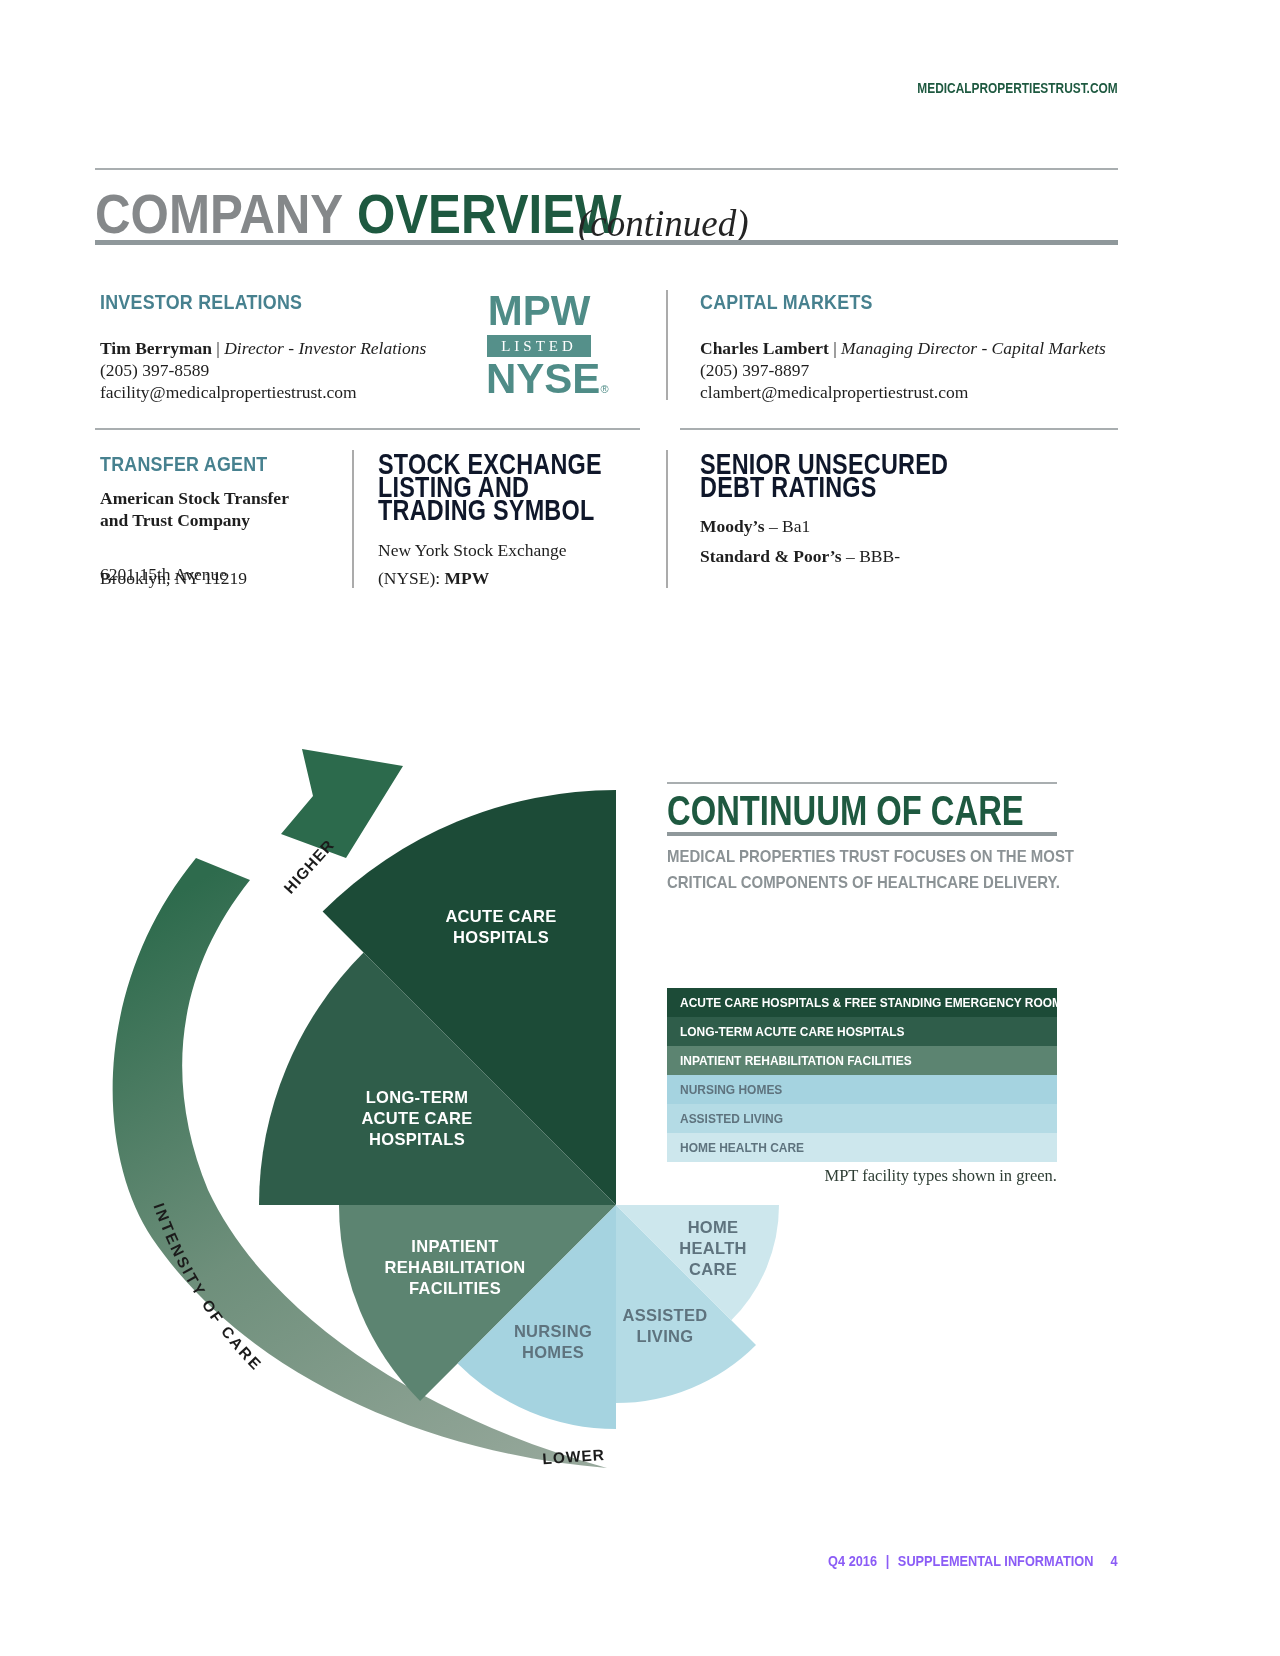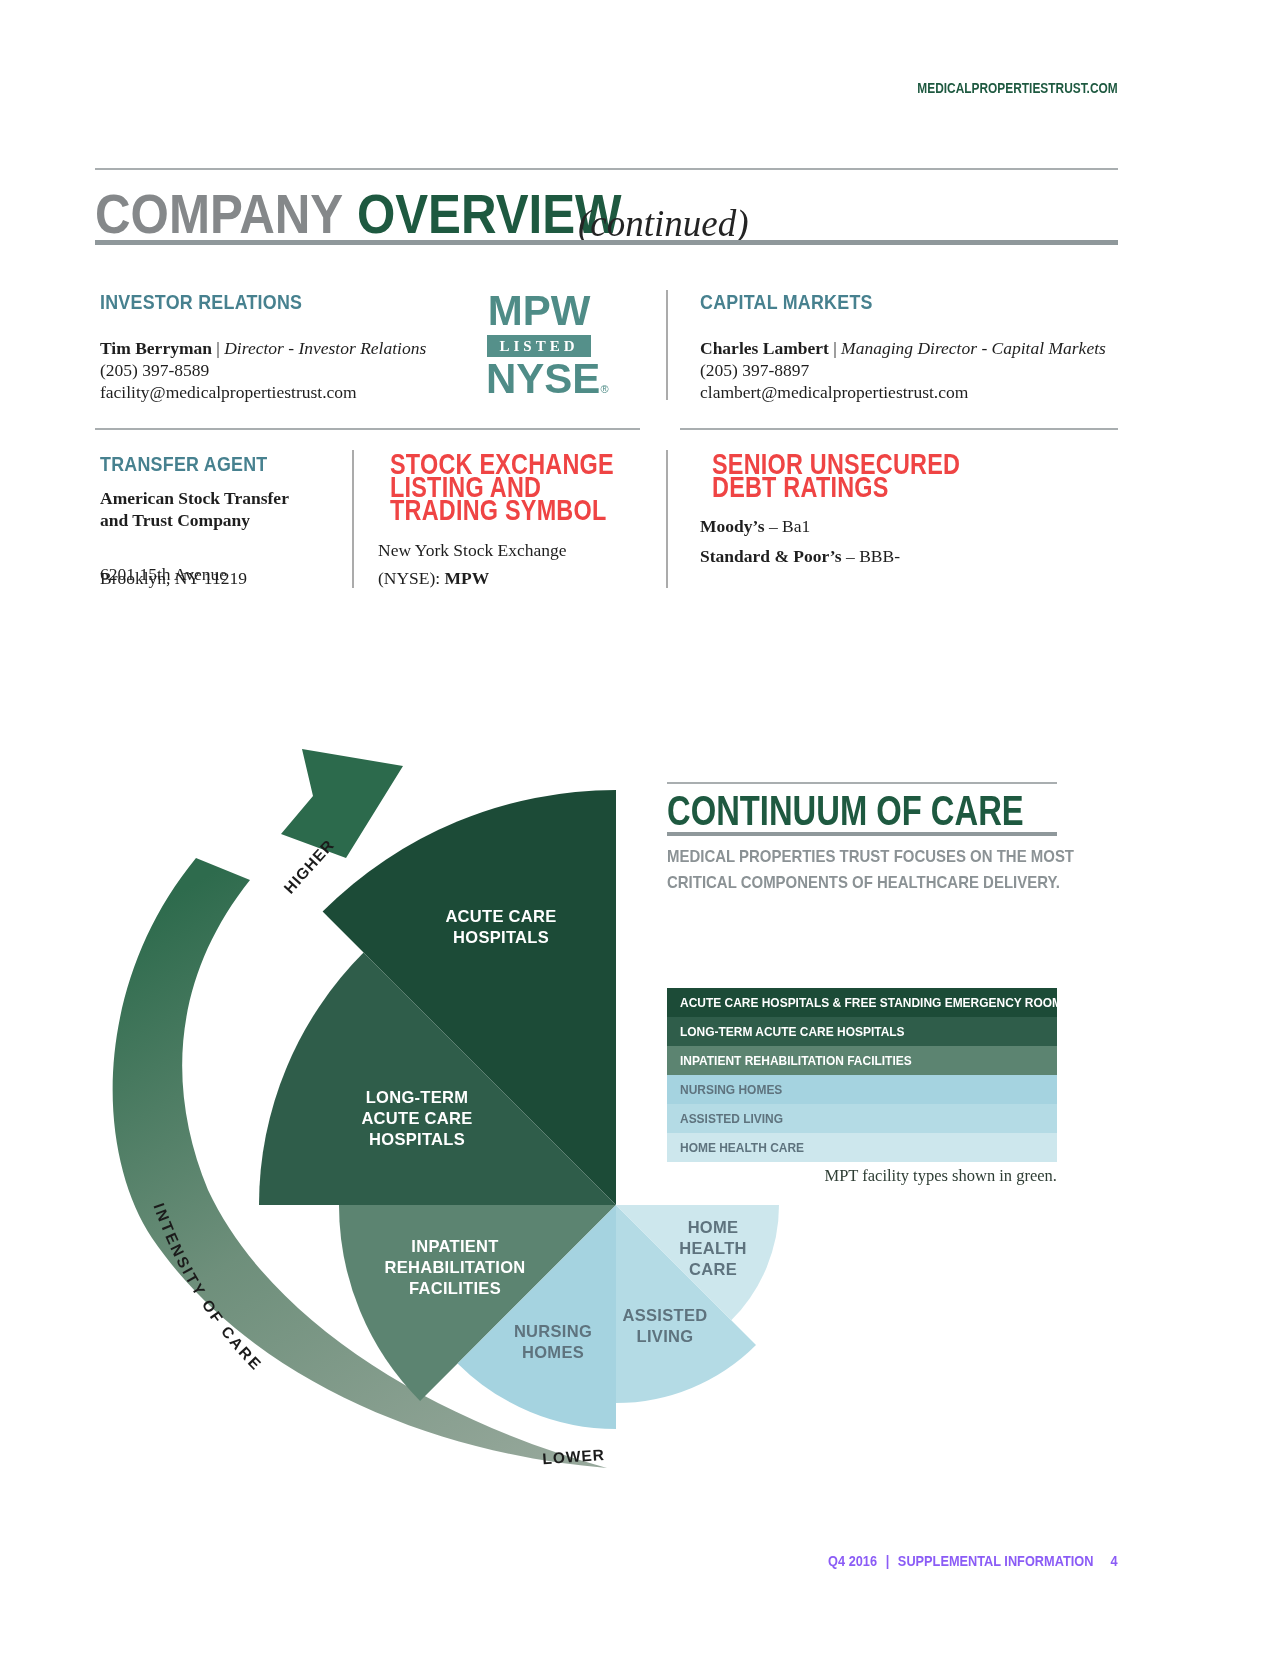--- a/index.html
+++ b/index.html
@@ -6,32 +6,32 @@
   body{width:1280px;height:1656px;background:#ffffff;position:relative;overflow:hidden;
        font-family:"Liberation Sans",sans-serif;}
   .abs{position:absolute;}
   .cond{display:inline-block;transform:scaleX(.84);transform-origin:0 50%;white-space:nowrap;}
   .oR{transform-origin:100% 50%;}
   .sx78{transform:scaleX(.78);} .sx85{transform:scaleX(.85);} .sx88{transform:scaleX(.88);} .sx92{transform:scaleX(.92);}
   .rule{position:absolute;background:#A9AEB0;height:2px;}
   .rule-thick{position:absolute;background:#8F989B;height:5px;}
   .vline{position:absolute;width:2px;background:#ABABAB;}
   .sec-h{font-weight:bold;font-size:21px;color:#47818F;letter-spacing:.3px;}
-  .sec-h-sm{font-weight:bold;font-size:30px;line-height:23px;color:#ef4444;letter-spacing:.3px;margin-left:12px;}
+  .sec-h-sm{font-weight:bold;font-size:30px;line-height:23px;color:#0f172a;letter-spacing:.3px;}
   .serif{font-family:"Liberation Serif",serif;font-size:17.5px;color:#1E1E1E;}
   .serif b{font-weight:bold;}
   .serif i{font-style:italic;}
   .title-gray{color:#85888A;} .title-green{color:#1E5940;}
   .desc{font-weight:bold;font-size:17px;line-height:26px;color:#8B9295;}
   #legend{left:667px;top:988px;width:390px;}
   .leg-row{height:29px;line-height:29px;padding-left:13px;font-weight:bold;font-size:13px;overflow:hidden;}
   .logo-col{left:486px;top:292px;width:106px;text-align:center;color:#4F8C87;}
   .logo-big{display:block;font-weight:bold;font-size:42px;line-height:38px;letter-spacing:0px;}
   .listed-box{display:block;margin:5px 1px 3px 1px;height:22px;line-height:22px;background:#55908A;
-              color:#fff;font-family:"Liberation Serif",serif;font-size:15px;letter-spacing:4px;font-weight:bold;}
+              color:#fff;font-family:"Liberation Serif",serif;font-size:15px;letter-spacing:4px;}
   .footer{font-weight:bold;font-size:15px;color:#8b5cf6;}
 </style>
 </head>
 <body>
 
 <div class="abs" style="right:162px;top:80px;font-weight:bold;font-size:14px;color:#1E5940;">
   <span class="cond oR sx85">MEDICALPROPERTIESTRUST.COM</span>
 </div>
 
 <div class="rule" style="left:95px;top:168px;width:1023px;"></div>

